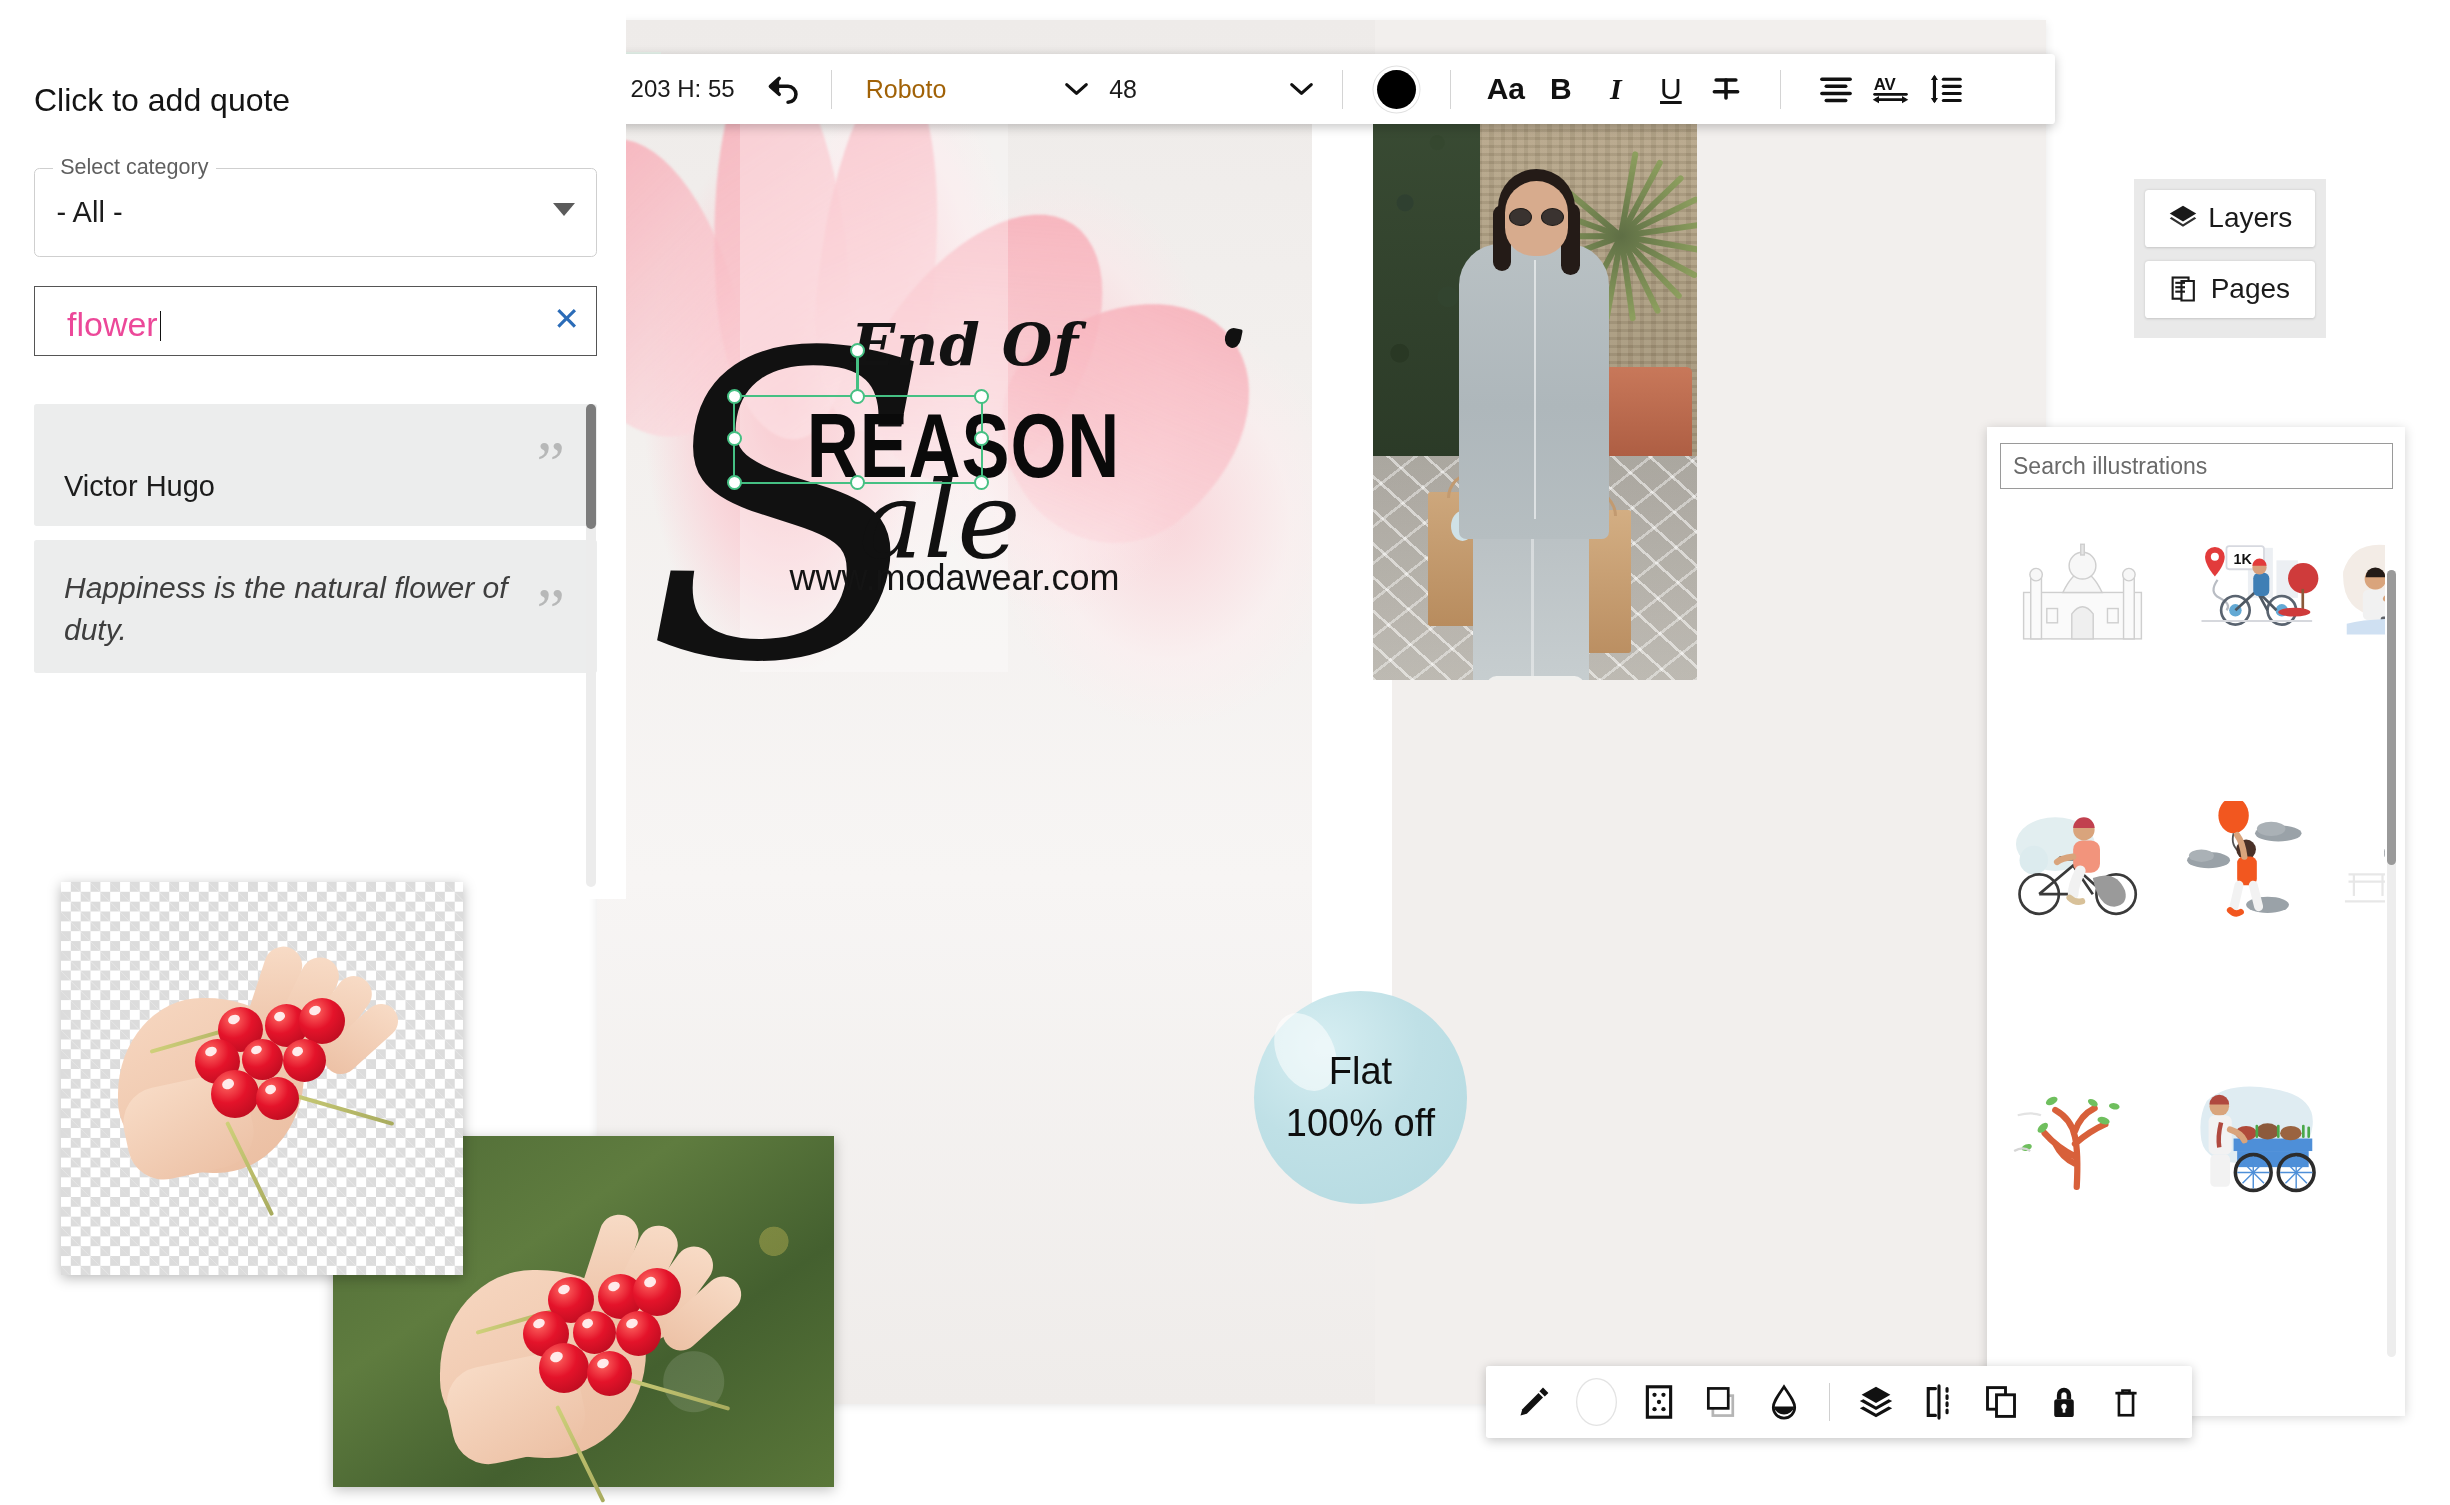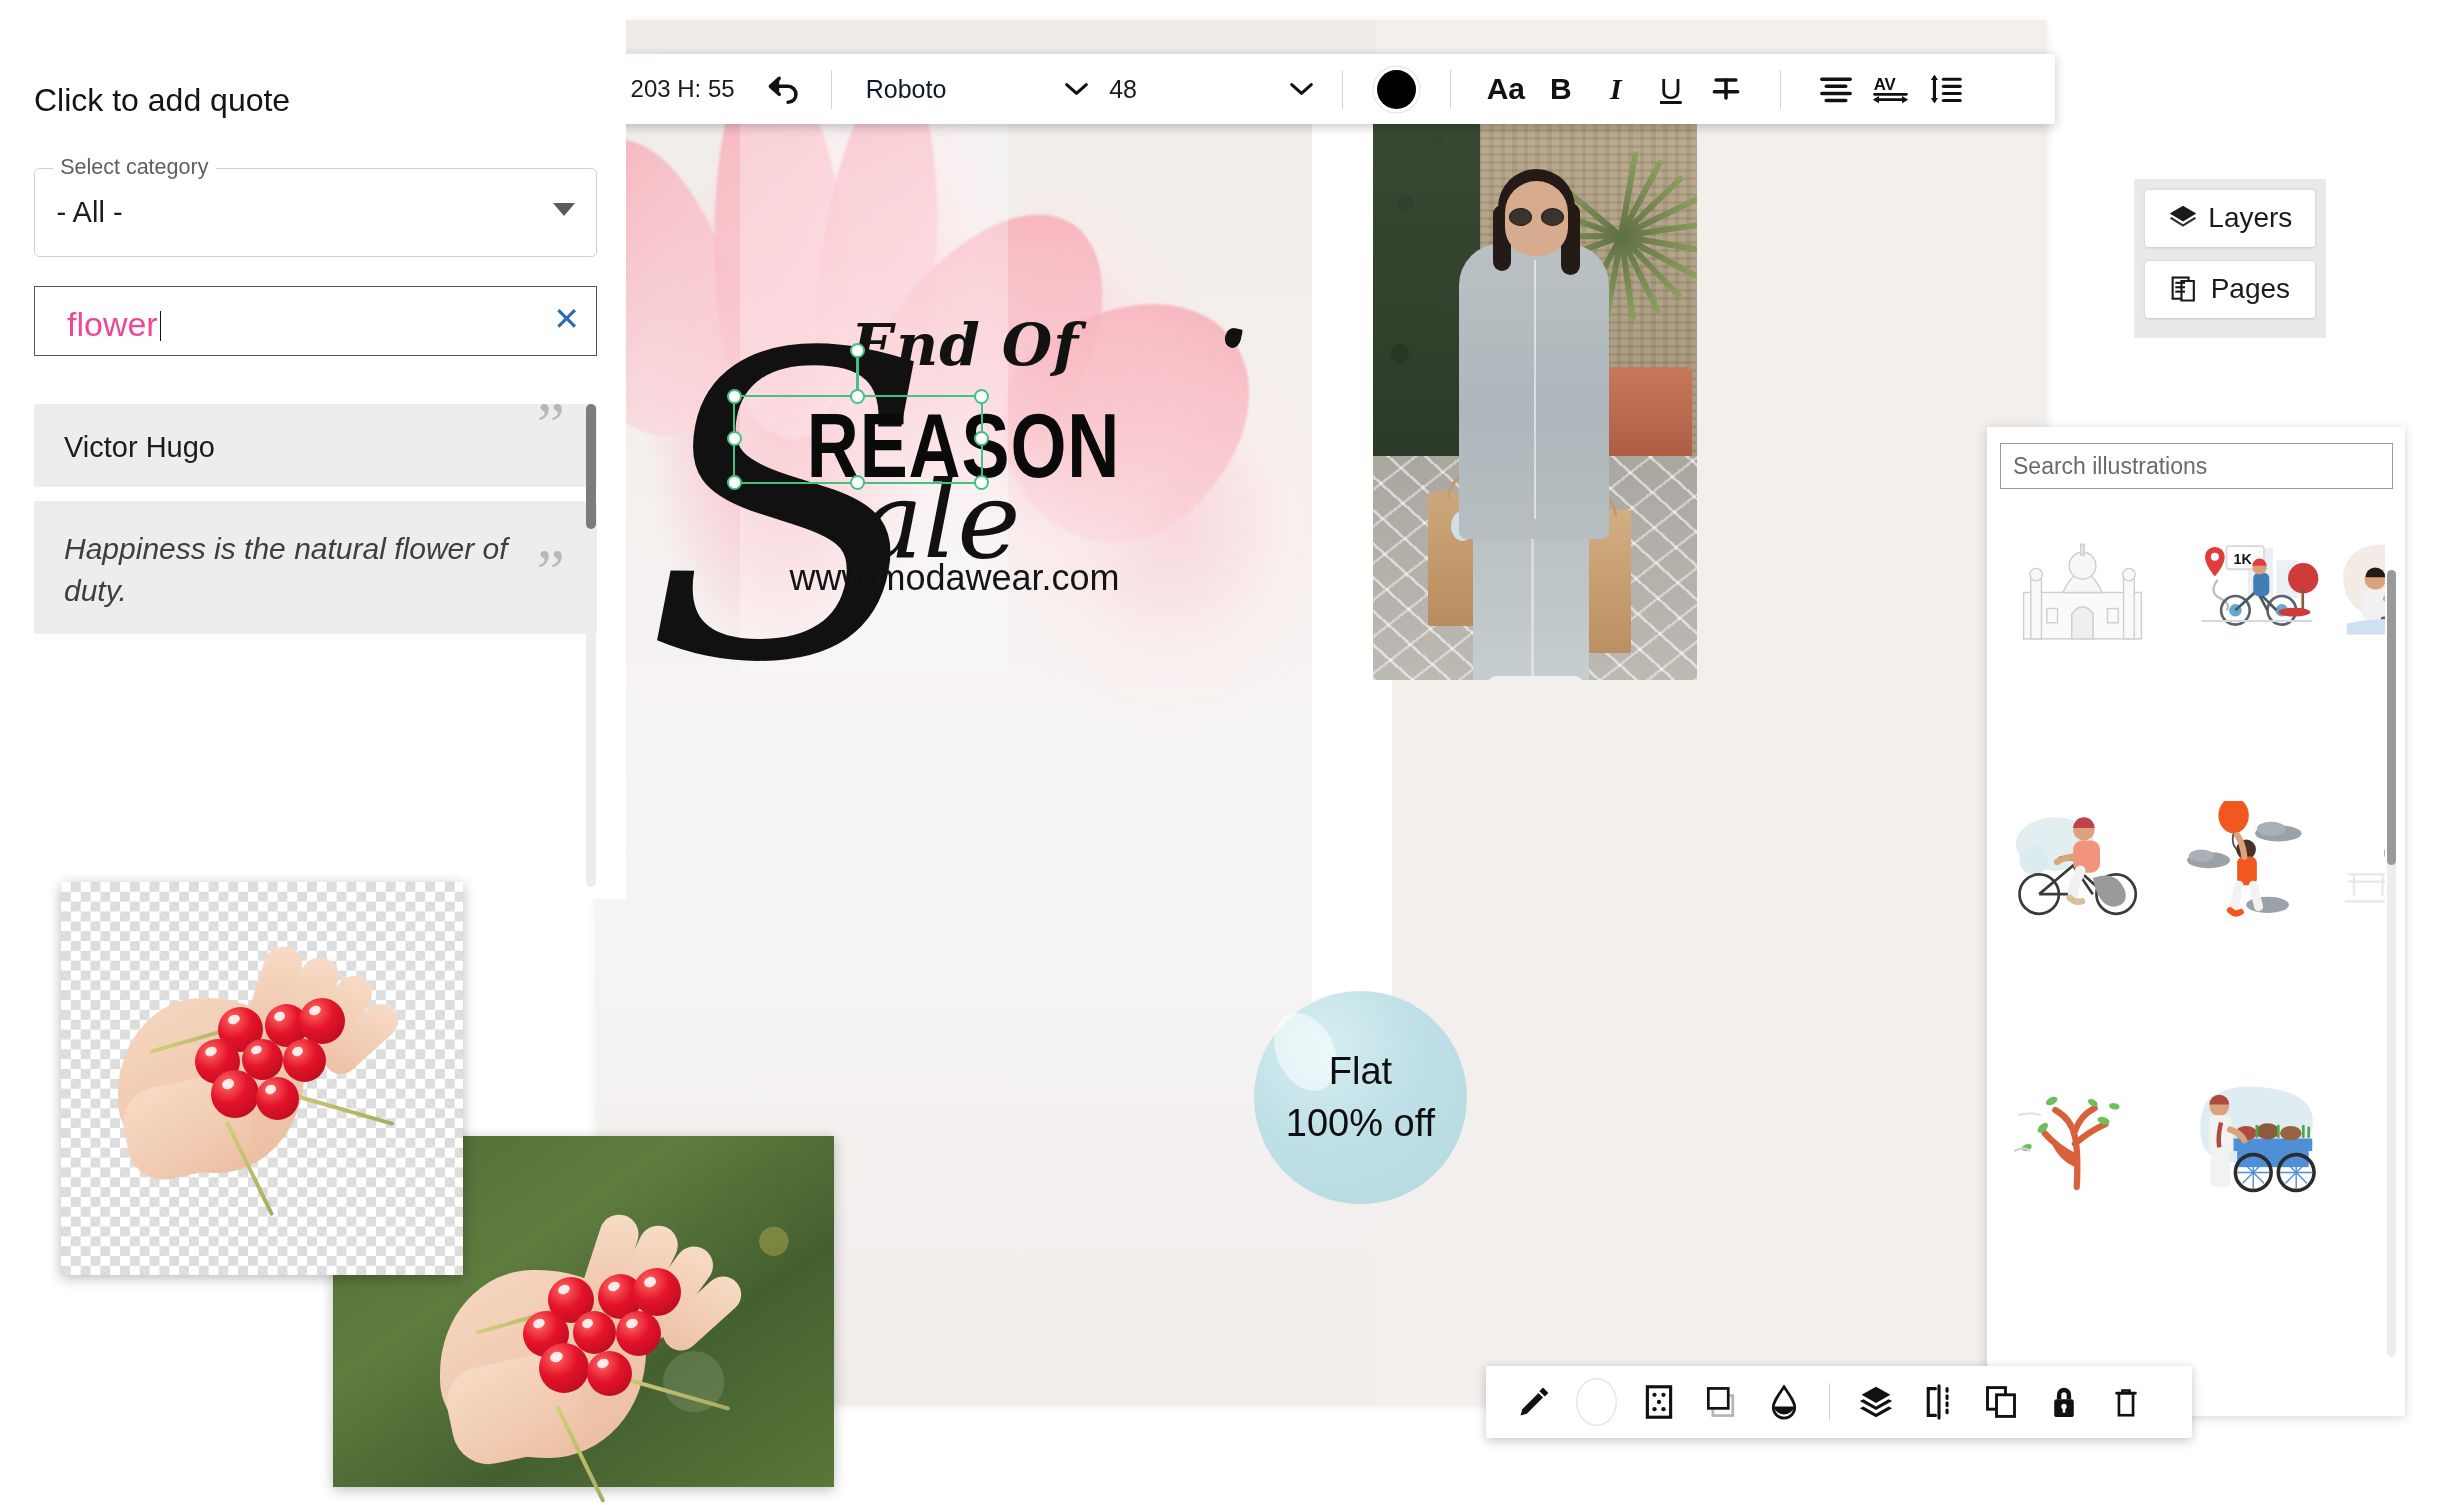--- a/index.html
+++ b/index.html
@@ -156,21 +156,21 @@
   
   .text-toolbar {
     position:absolute; left:572px; top:54px; width:1483px; height:70px;
     background:#fff; border-radius:3.6px; box-shadow:0 2.7px 10.7px rgba(0,0,0,.22);
     display:flex; align-items:center; padding:0 23px; gap:0;
   }
   .tb-dim { font-size:24px; color:#1a1a1a; white-space:nowrap; }
   .tb-undo { margin-left:30px; display:flex; align-items:center; cursor:pointer; }
   .tb-sep { width:0.9px; height:39px; background:#d4d4d4; margin:0 27px; }
   .tb-font {
-    width:197px; font-size:25px; color:#0f172a; padding-left:7.2px;
+    width:197px; font-size:25px; color:#a16207; padding-left:7.2px;
   }
   .tb-caret { margin-left:auto; }
   .tb-select { display:flex; align-items:center; width:231px; cursor:pointer; }
   .tb-size { display:flex; align-items:center; width:206px; margin-left:19.7px; cursor:pointer; font-size:25px; color:#1b1b1b; }
   .tb-color { width:39px; height:39px; border-radius:50%; background:#000;
       box-shadow:0 0 0 3.6px #fff, 0 0 0 4.5px #e0e0e0; margin:0 7.2px; cursor:pointer; }
   .tb-icon { width:55px; height:55px; display:flex; align-items:center; justify-content:center;
       font-size:30px; color:#111; cursor:pointer; }
   .tb-icon.bold{font-weight:700;} .tb-icon.ital{font-style:italic;font-weight:700;font-family:"Liberation Serif",serif;}
   .tb-icon.und{text-decoration:underline;}
@@ -192,21 +192,21 @@
     border:1.8px solid #555; background:#fff;
   }
   .qp-search-val { position:absolute; left:32px; top:18px; font-size:34px; color:#ec4899; }
   .qp-caretbar { display:inline-block; width:1.8px; height:30px; background:#111;
       vertical-align:-5.4px; margin-left:1.8px; }
   .qp-clear { position:absolute; right:16px; top:16px; font-size:32px; color:#2b6cb8; cursor:pointer; line-height:1; }
 
   .qp-list { position:absolute; left:34px; top:404px; width:563px; height:483px; overflow:hidden; }
   .quote-card { background:#eceded; border-radius:2.7px; padding:27px 30px 23px; margin-bottom:14.3px; position:relative; }
   .quote-text { font-style:italic; font-size:30px; line-height:1.38; color:#3e3e3e; }
-  .quote-author { font-size:29px; color:#1c1c1c; }
+  .quote-author { font-size:29px; color:#1c1c1c; margin-top:39px; }
   .quote-mark { position:absolute; right:32px; bottom:46px; font-size:64px; color:#b7b8b8;
     font-family:"Liberation Serif", serif; line-height:.5; }
   .qp-scroll-track { position:absolute; left:586px; top:404px; width:9.8px; height:483px;
       background:#ececec; border-radius:5.4px; cursor:pointer; }
   .qp-scroll-thumb { position:absolute; left:0; top:0; width:9.8px; height:125px;
       background:#7c7c7c; border-radius:5.4px; }
 
   
   .cherry-cut {
     position:absolute; left:61px; top:882px; width:402px; height:393px;

